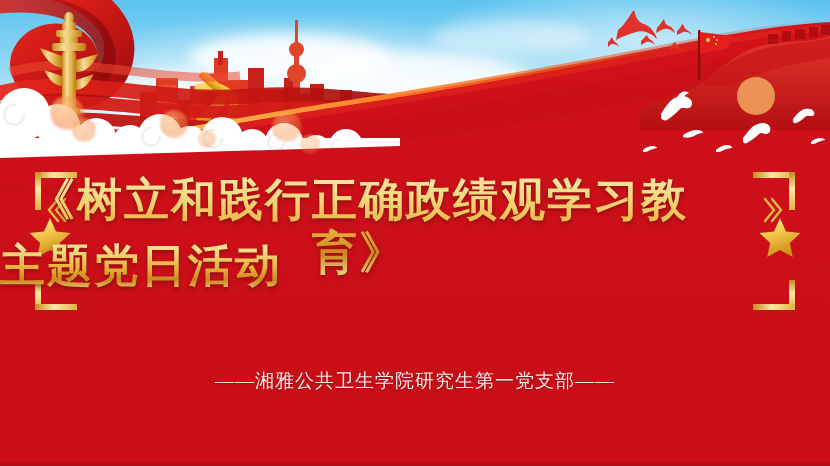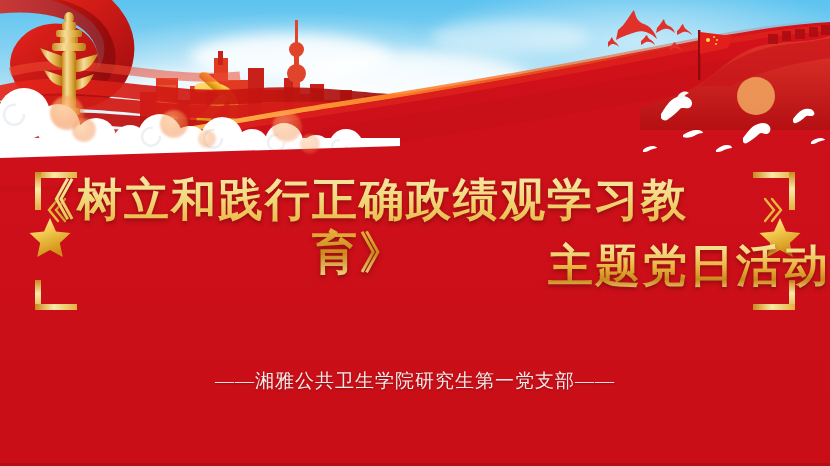--- a/index.html
+++ b/index.html
@@ -65,21 +65,21 @@
     -webkit-background-clip:text;background-clip:text;color:transparent;
     -webkit-text-fill-color:transparent;
     text-shadow:none;
     filter:drop-shadow(0 2px 2px rgba(90,10,10,.55));
   }
   .t1{
     position:absolute;left:0;top:6px;width:718px;text-align:center;
     font-size:45px;letter-spacing:2px;font-weight:700;line-height:1.18;
   }
   .t2{
-    position:absolute;left:0;top:72px;width:830px;text-align:right;
+    position:absolute;left:0;top:72px;width:830px;text-align:left;
     font-size:45px;letter-spacing:2px;font-weight:700;line-height:1.18;
   }
 
   
   .brk{position:absolute;}
   .brk i{position:absolute;display:block;background:linear-gradient(90deg,#c98a1c,#fbe9a6 45%,#e3b040 100%);}
   .brk i.h{background:linear-gradient(180deg,#c98a1c,#fbe9a6 45%,#e3b040 100%);}
 
   .star{position:absolute;width:0;height:0;}
   .chev{position:absolute;}

